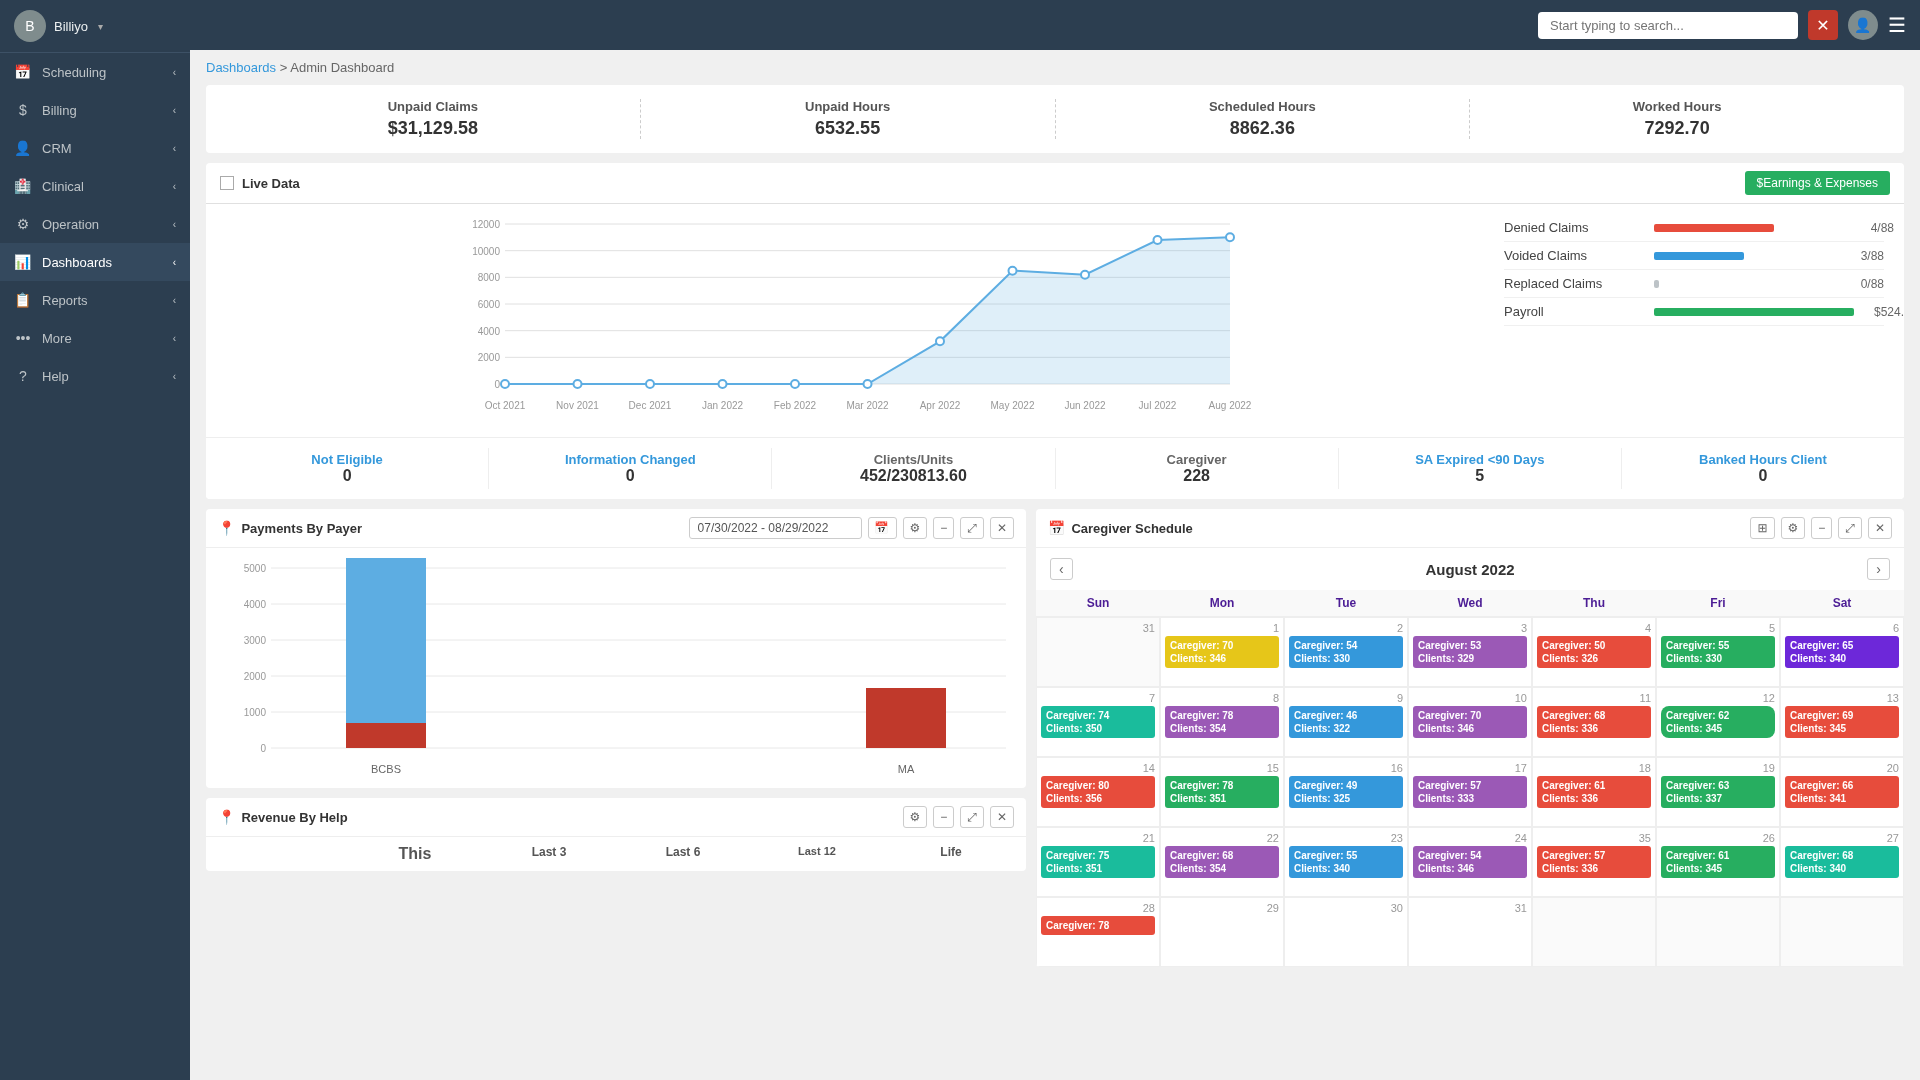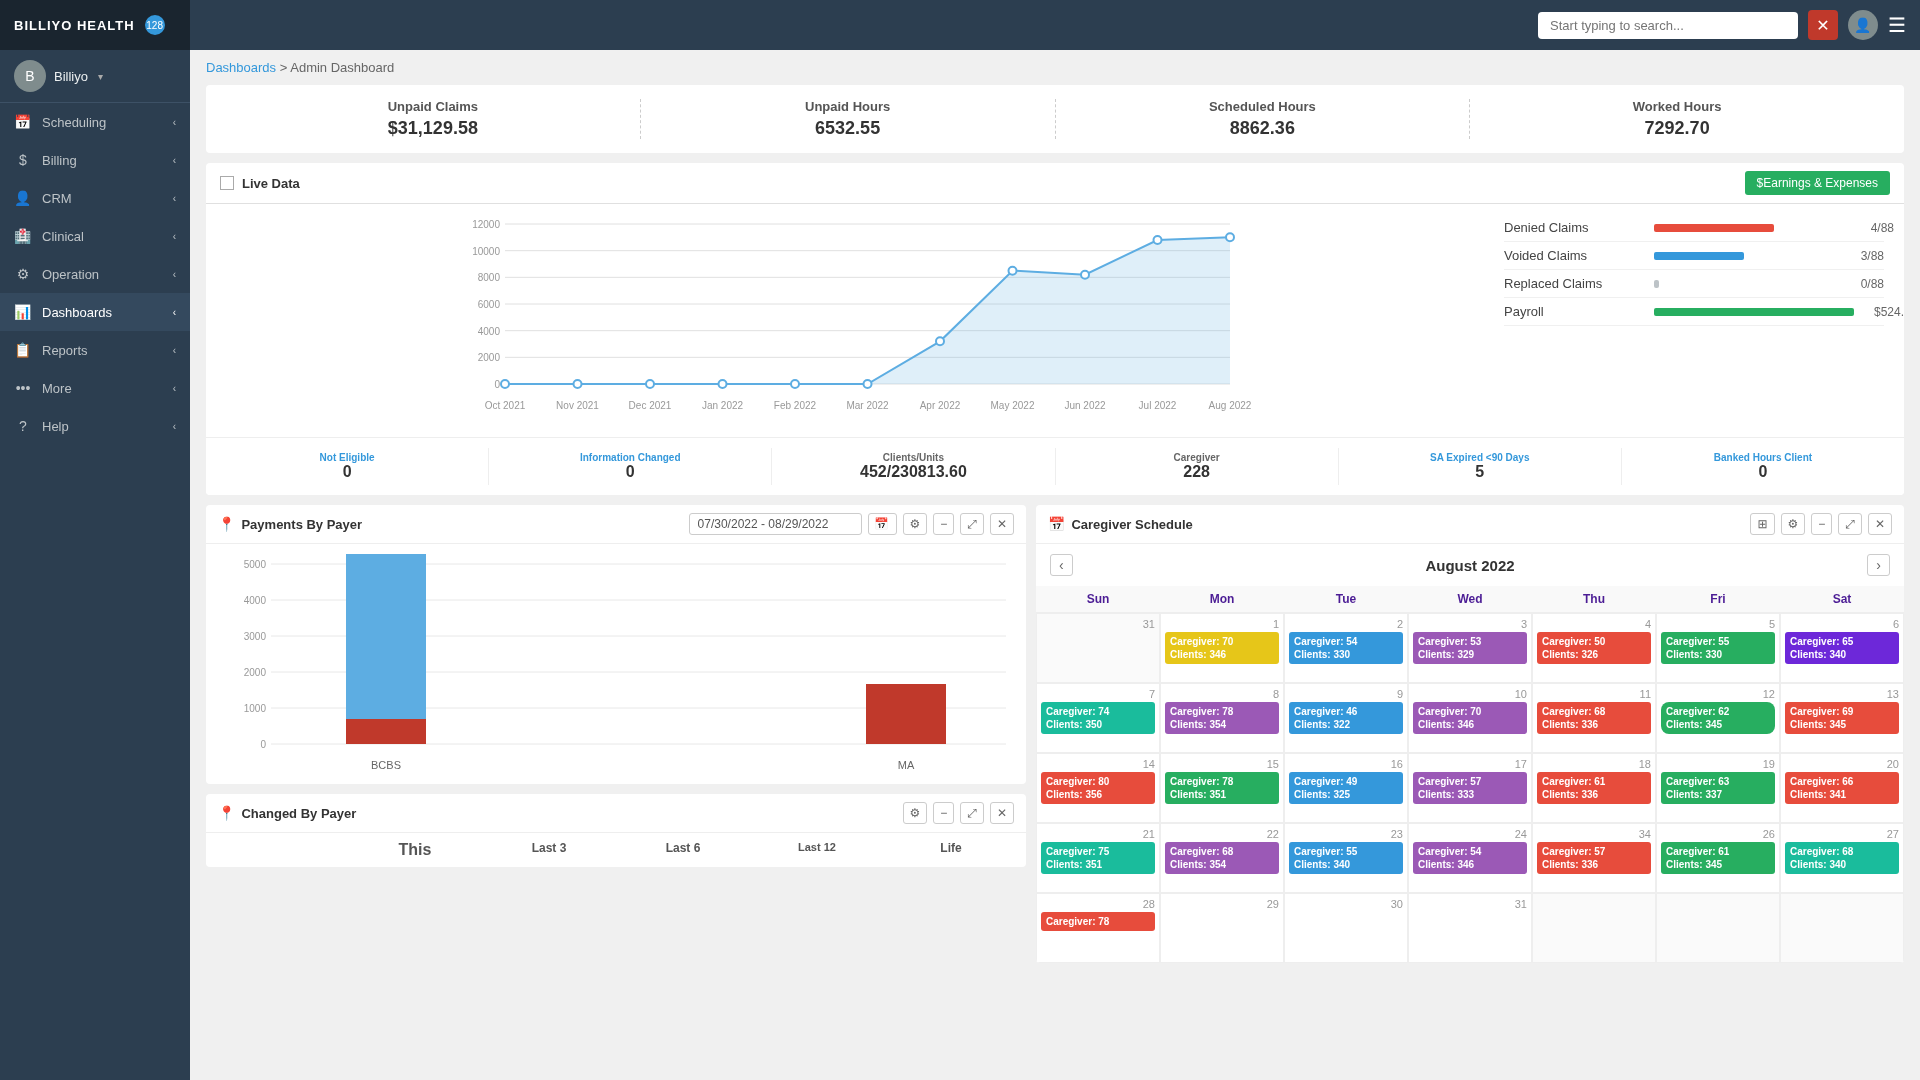--- a/index.html
+++ b/index.html
@@ -53,21 +53,21 @@
     .claim-row { display: flex; align-items: center; justify-content: space-between; padding: 6px 0; border-bottom: 1px solid #f0f0f0; }
     .claim-label { font-size: 13px; color: #444; }
     .claim-bar-wrap { display: flex; align-items: center; gap: 8px; flex: 1; margin: 0 20px; }
     .claim-bar { height: 8px; border-radius: 2px; }
     .claim-value { font-size: 12px; color: #666; text-align: right; min-width: 100px; }
 
     
     .bottom-stats { display: flex; background: #fff; border-top: 1px solid #eee; padding: 10px 0; }
     .bottom-stat { flex: 1; text-align: center; padding: 4px 10px; border-right: 1px solid #eee; }
     .bottom-stat:last-child { border-right: none; }
-    .bottom-stat-label { font-size: 10px; color: #3498db; font-weight: 600; }
+    .bottom-stat-label { font-size: 13px; color: #3498db; font-weight: 600; }
     .bottom-stat-value { font-size: 16px; font-weight: 700; color: #333; }
 
     
     .lower-row { display: flex; gap: 10px; }
     .lower-left { flex: 0 0 820px; display: flex; flex-direction: column; gap: 10px; }
     .lower-right { flex: 1; }
 
     
     .sub-panel { background: #fff; border-radius: 4px; overflow: hidden; }
     .sub-panel-header { display: flex; align-items: center; justify-content: space-between; padding: 8px 12px; border-bottom: 1px solid #eee; }
@@ -89,24 +89,20 @@
     .cal-date { font-size: 11px; color: #999; text-align: right; margin-bottom: 2px; }
     .cal-event { border-radius: 3px; padding: 3px 5px; margin-bottom: 2px; font-size: 10px; color: #fff; font-weight: 600; line-height: 1.3; }
     .cal-cell.empty { background: #fafafa; }
     .x-label { font-size: 10px; fill: #999; text-anchor: middle; }
     .y-axis-label { font-size: 10px; fill: #999; text-anchor: end; }
   </style>
 </head>
 <body>
 
 <nav id="sidebar">
-  <div id="sidebar-header">
-    <span class="brand-text">BILLIYO HEALTH</span>
-    <span class="notif-badge">128</span>
-  </div>
   <div class="user-section">
     <div class="avatar">B</div>
     <span class="user-name">Billiyo</span>
     <span style="color:#aaa;font-size:10px;margin-left:2px;">▾</span>
   </div>
   <div id="nav-items">
 
   <div class="nav-item">
     <span class="nav-icon">📅</span>
     <span>Scheduling</span>
@@ -343,21 +339,21 @@
                 <rect x="640" y="130" width="80" height="60" fill="#c0392b"></rect>
                 <text x="680" y="215" text-anchor="middle" font-size="11" fill="#666">MA</text>
               </svg>
           </div>
         </div>
 
         <div class="sub-panel">
           <div class="sub-panel-header">
             <div class="sub-panel-title">
               <span style="color:#e67e22;font-size:14px;">📍</span>
-              <span>Changed By Payer</span>
+              <span>Revenue By Help</span>
             </div>
             <div class="panel-actions">
               <button class="panel-btn">⚙</button>
               <button class="panel-btn">−</button>
               <button class="panel-btn">⤢</button>
               <button class="panel-btn">✕</button>
             </div>
           </div>
           <div style="padding:8px;display:flex;gap:0;" id="revenue-header">
               <div style="flex: 1 1 0%; text-align: center; font-weight: 600; font-size: 12px; color: rgb(85, 85, 85);"></div>
@@ -514,21 +510,21 @@
               <div class="cal-date">23</div>
               <div class="cal-event" style="background-color: rgb(52, 152, 219); white-space: pre-line;">Caregiver: 55
 Clients: 340</div>
             </div>
             <div class="cal-cell">
               <div class="cal-date">24</div>
               <div class="cal-event" style="background-color: rgb(155, 89, 182); white-space: pre-line;">Caregiver: 54
 Clients: 346</div>
             </div>
             <div class="cal-cell">
-              <div class="cal-date">34</div>
+              <div class="cal-date">35</div>
               <div class="cal-event" style="background-color: rgb(231, 76, 60); white-space: pre-line;">Caregiver: 57
 Clients: 336</div>
             </div>
             <div class="cal-cell">
               <div class="cal-date">26</div>
               <div class="cal-event" style="background-color: rgb(39, 174, 96); white-space: pre-line;">Caregiver: 61
 Clients: 345</div>
             </div>
             <div class="cal-cell">
               <div class="cal-date">27</div>

